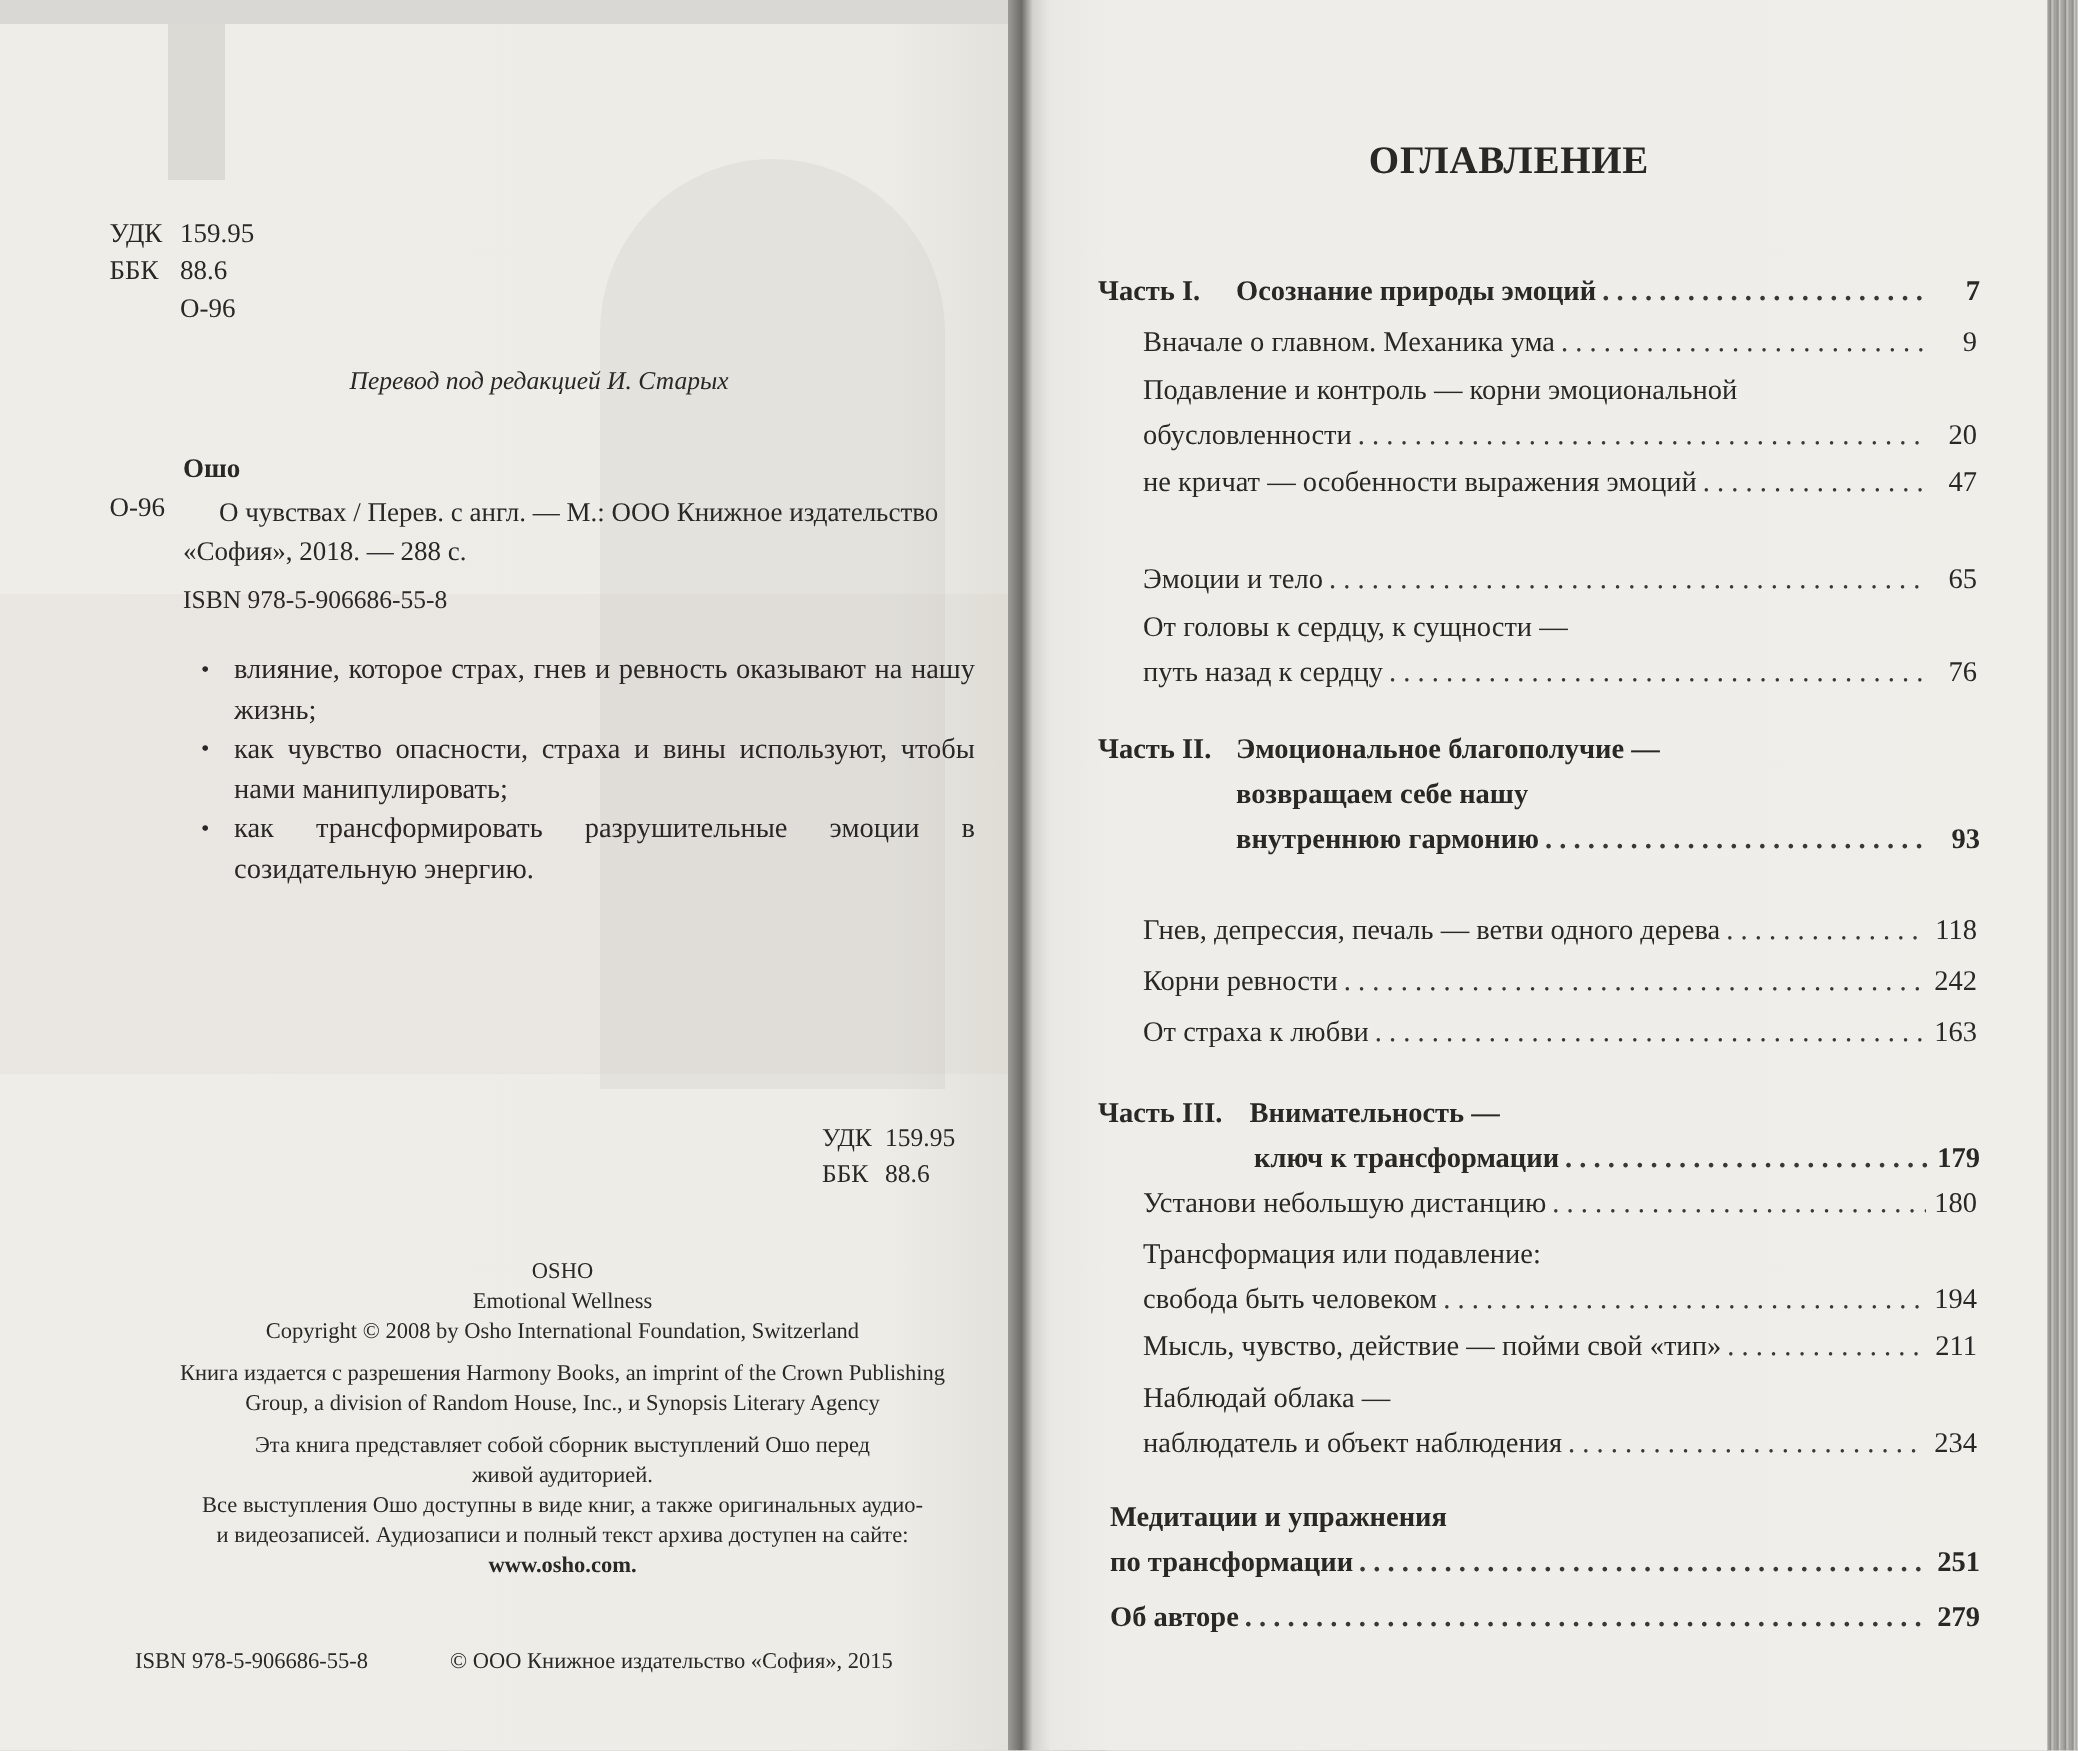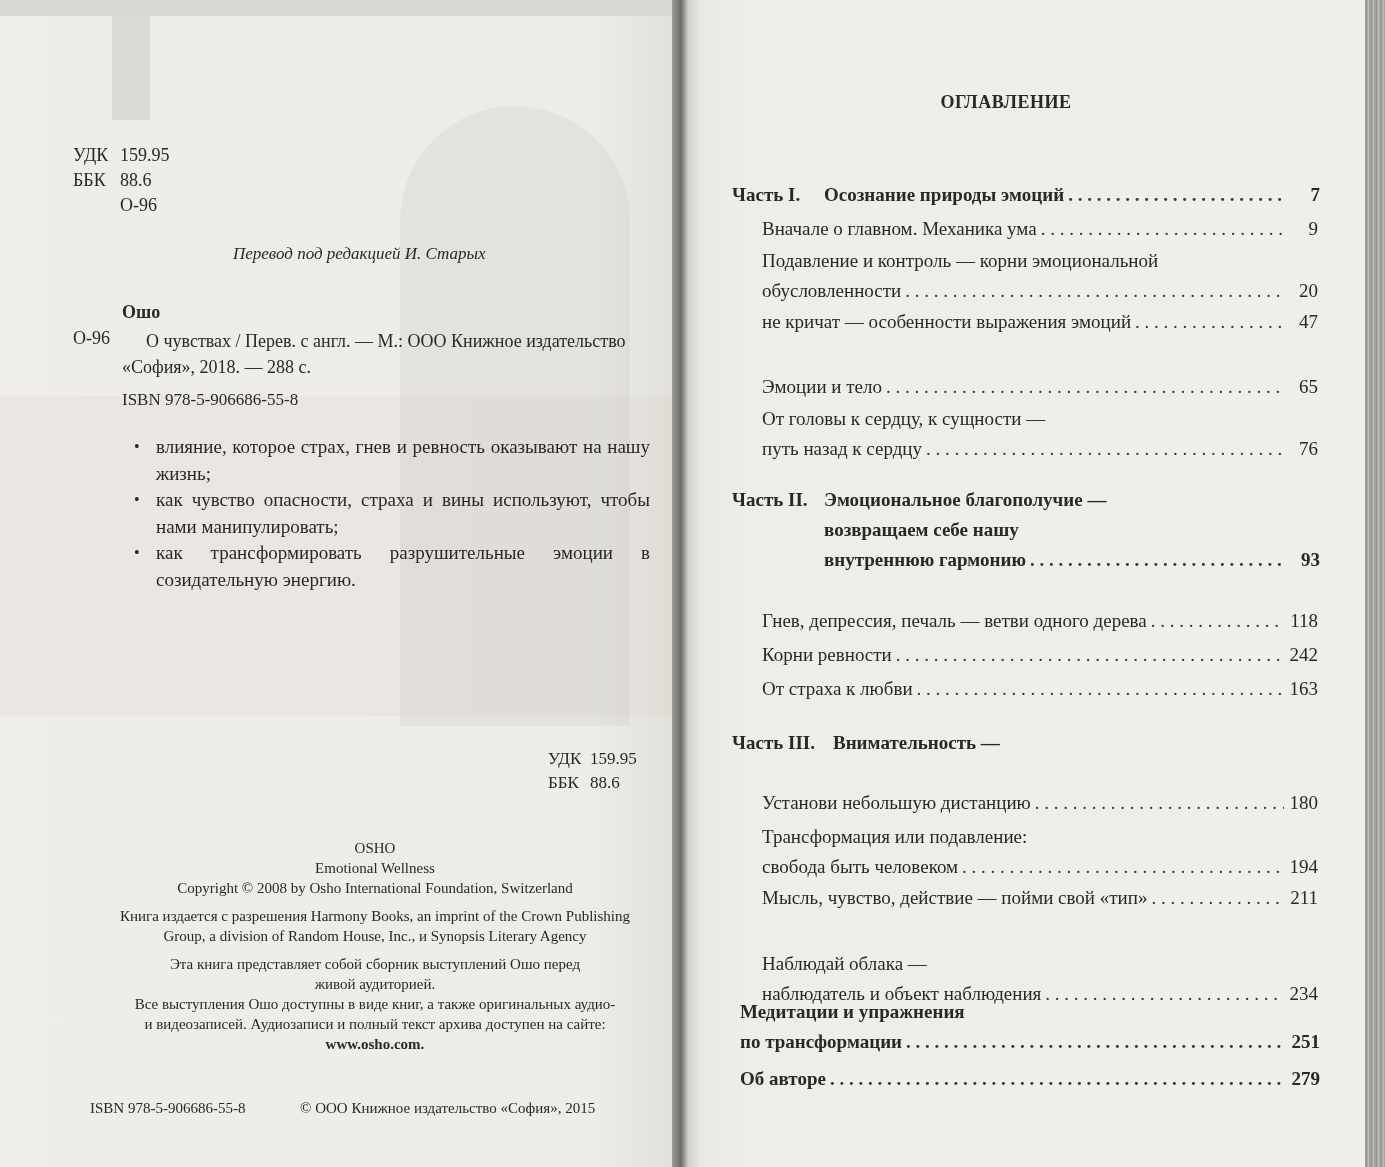--- a/index.html
+++ b/index.html
@@ -61,21 +61,21 @@
   
   .page-right {
     position: absolute; left: 700px; top: 0; width: 665px; height: 1167px;
     background: linear-gradient(90deg, #e9e8e4 0%, #eeede9 6%, #efeee9 100%);
   }
   .edge-right {
     position: absolute; left: 1365px; top: 0; width: 20px; height: 1167px;
     background: repeating-linear-gradient(90deg, #a9a8a5 0px, #8f8e8c 2px, #c8c7c3 3px, #9a9996 5px);
   }
 
-  .toc-title { position: absolute; left: 700px; top: 92px; width: 612px; text-align: center; font-size: 18px; font-weight: bold; letter-spacing: 0.5px; }
+  .toc-title { position: absolute; left: 700px; top: 92px; width: 612px; text-align: center; font-size: 26px; font-weight: bold; letter-spacing: 0.5px; }
 
   .toc { position: absolute; left: 700px; top: 0; width: 665px; height: 1167px; }
   .entry { position: absolute; font-size: 19px; line-height: 30px; }
   .entry .line { display: flex; align-items: center; white-space: nowrap; }
   .entry .fill { flex: 1; overflow: hidden; margin: 0 4px; letter-spacing: 3px; color: #3a3836; }
   .entry .fill::before { content: ". . . . . . . . . . . . . . . . . . . . . . . . . . . . . . . . . . . . . . . . . . . . . . . . . . . . . . . . . . . . . . . . . . . . ."; letter-spacing: 0; }
   .entry .pg { min-width: 30px; text-align: right; }
   .part { font-weight: bold; }
   .part .label { display: inline-block; width: 92px; }
   .part-3 .label { width: 101px; }
@@ -248,20 +248,25 @@
           <span class="fill"></span>
           <span class="pg">163</span>
         </div>
     </div>
 
     <div class="entry part part-3 partblk" style="top:728px;">
       <div class="line">
           <span class="label">Часть III.</span>
           <span>Внимательность —</span>
         </div>
+      <div class="line indent2">
+          <span>ключ к трансформации</span>
+          <span class="fill"></span>
+          <span class="pg">179</span>
+        </div>
     </div>
     <div class="entry chap" style="top:788px;">
       <div class="line">
           <span>Установи небольшую дистанцию</span>
           <span class="fill"></span>
           <span class="pg">180</span>
         </div>
     </div>
     <div class="entry chap" style="top:822px;">
       <div class="line">
@@ -273,21 +278,21 @@
           <span class="pg">194</span>
         </div>
     </div>
     <div class="entry chap" style="top:883px;">
       <div class="line">
           <span>Мысль, чувство, действие — пойми свой «тип»</span>
           <span class="fill"></span>
           <span class="pg">211</span>
         </div>
     </div>
-    <div class="entry chap" style="top:918px;margin-top:31px;">
+    <div class="entry chap" style="top:918px;">
       <div class="line">
           <span>Наблюдай облака —</span>
         </div>
       <div class="line">
           <span>наблюдатель и объект наблюдения</span>
           <span class="fill"></span>
           <span class="pg">234</span>
         </div>
     </div>
 

